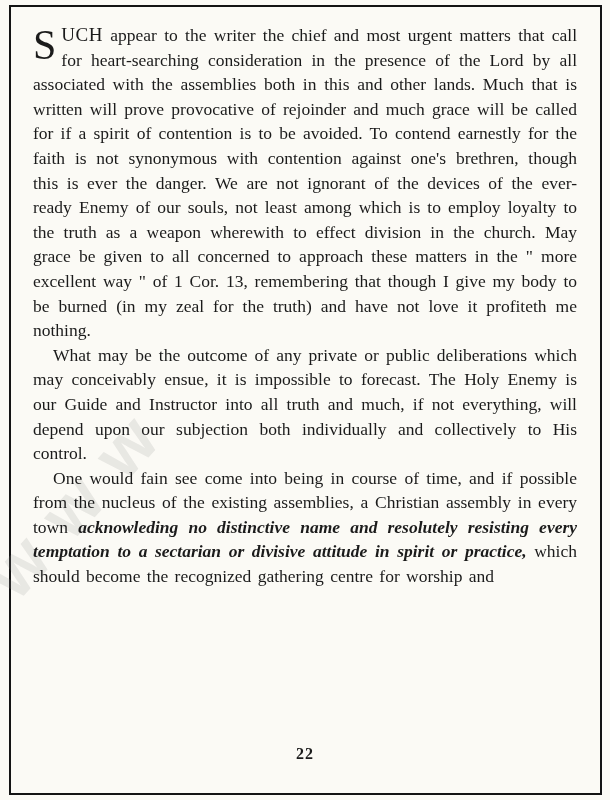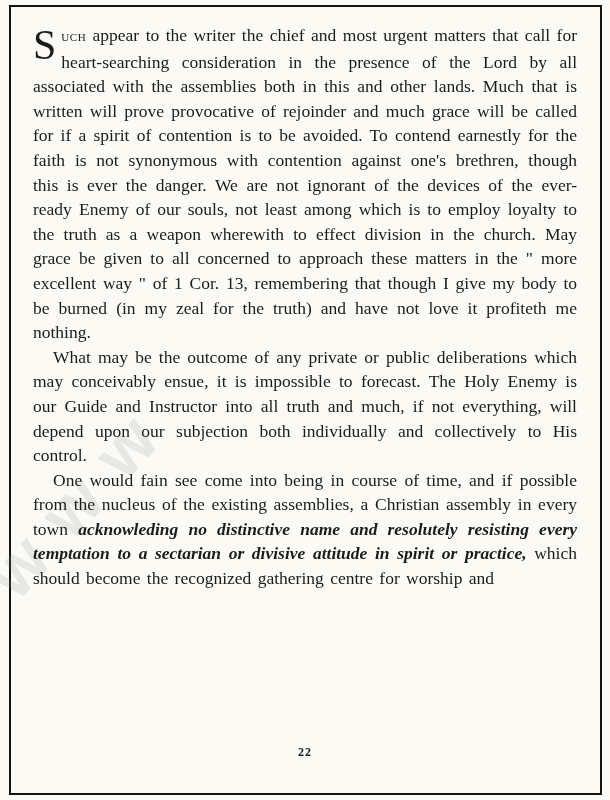--- a/index.html
+++ b/index.html
@@ -57,34 +57,34 @@
   .para.indent {
     text-indent: 20px;
   }
   .dropcap {
     float: left;
     font-size: 42px;
     line-height: 38px;
     padding: 3px 5px 0 0;
   }
   .smallcaps {
-    font-size: 11px;
+    font-size: 19px;
     letter-spacing: 0.5px;
   }
   .italic {
     font-style: italic;
     font-weight: bold;
   }
   .page-number {
     position: absolute;
     top: 745px;
     left: 0;
     right: 0;
     text-align: center;
-    font-size: 12px;
+    font-size: 16px;
     font-weight: bold;
     letter-spacing: 1px;
     color: #1b1b1b;
   }
 </style>
 </head>
 <body>
 
 <div class="page">
 

